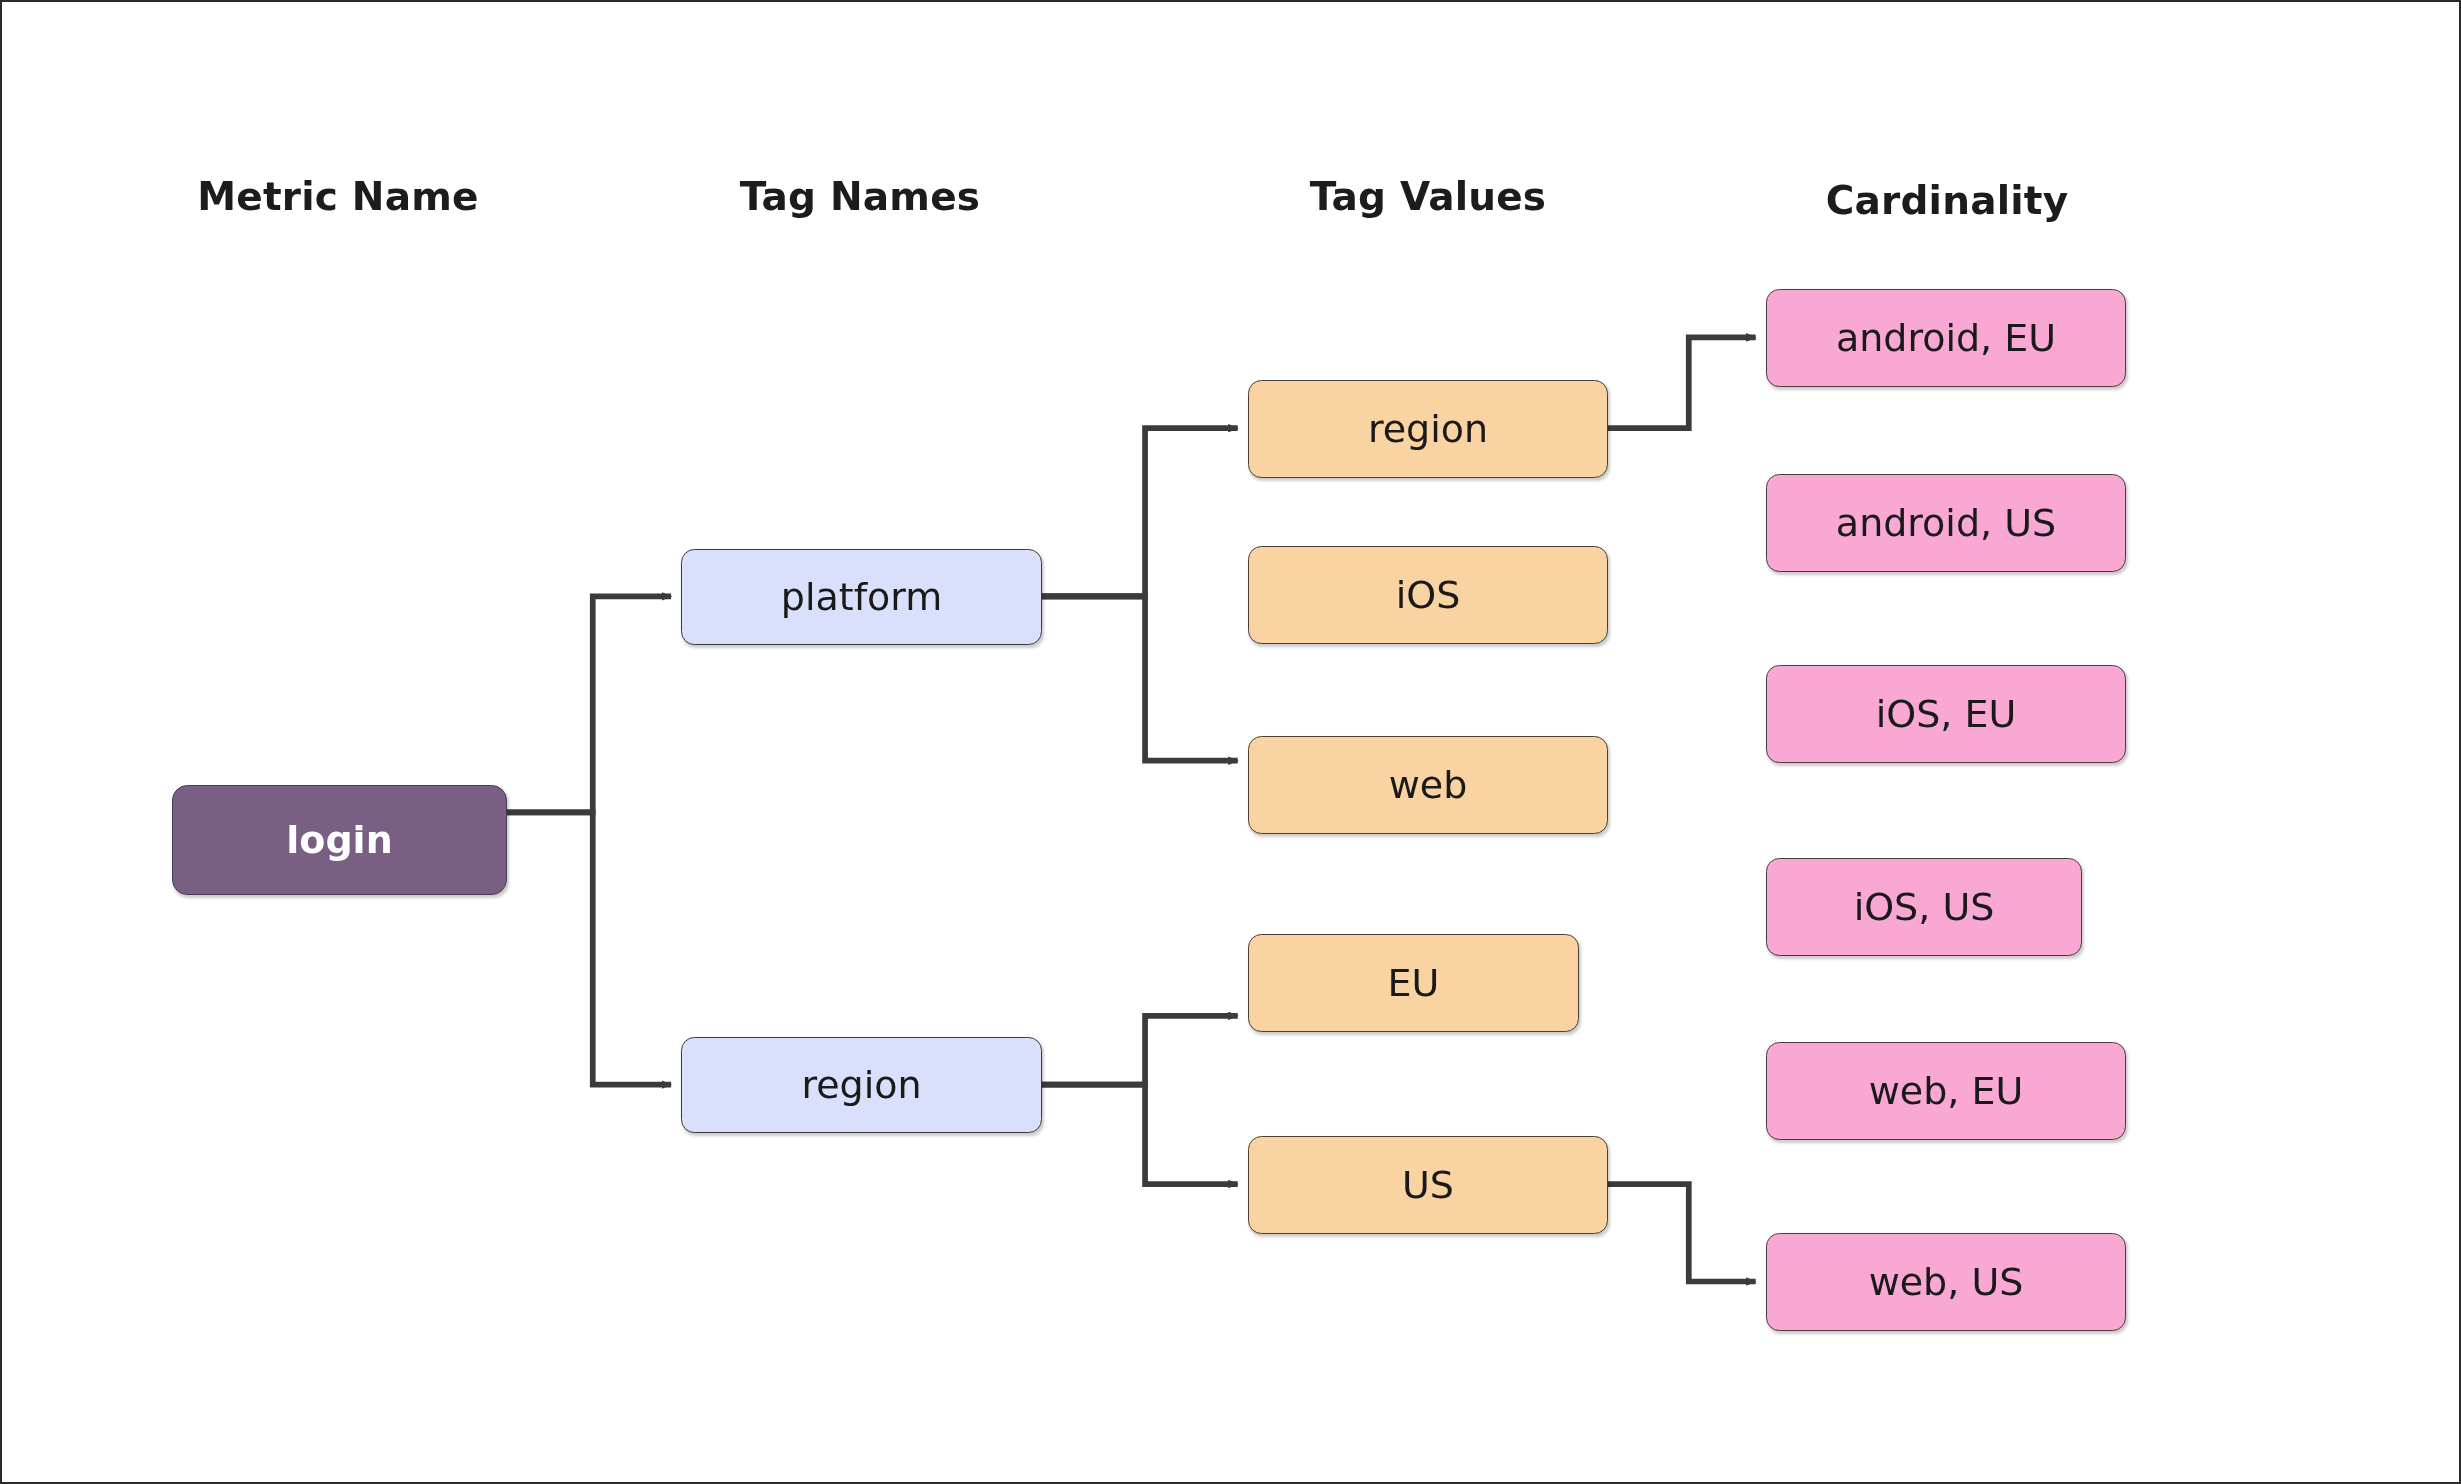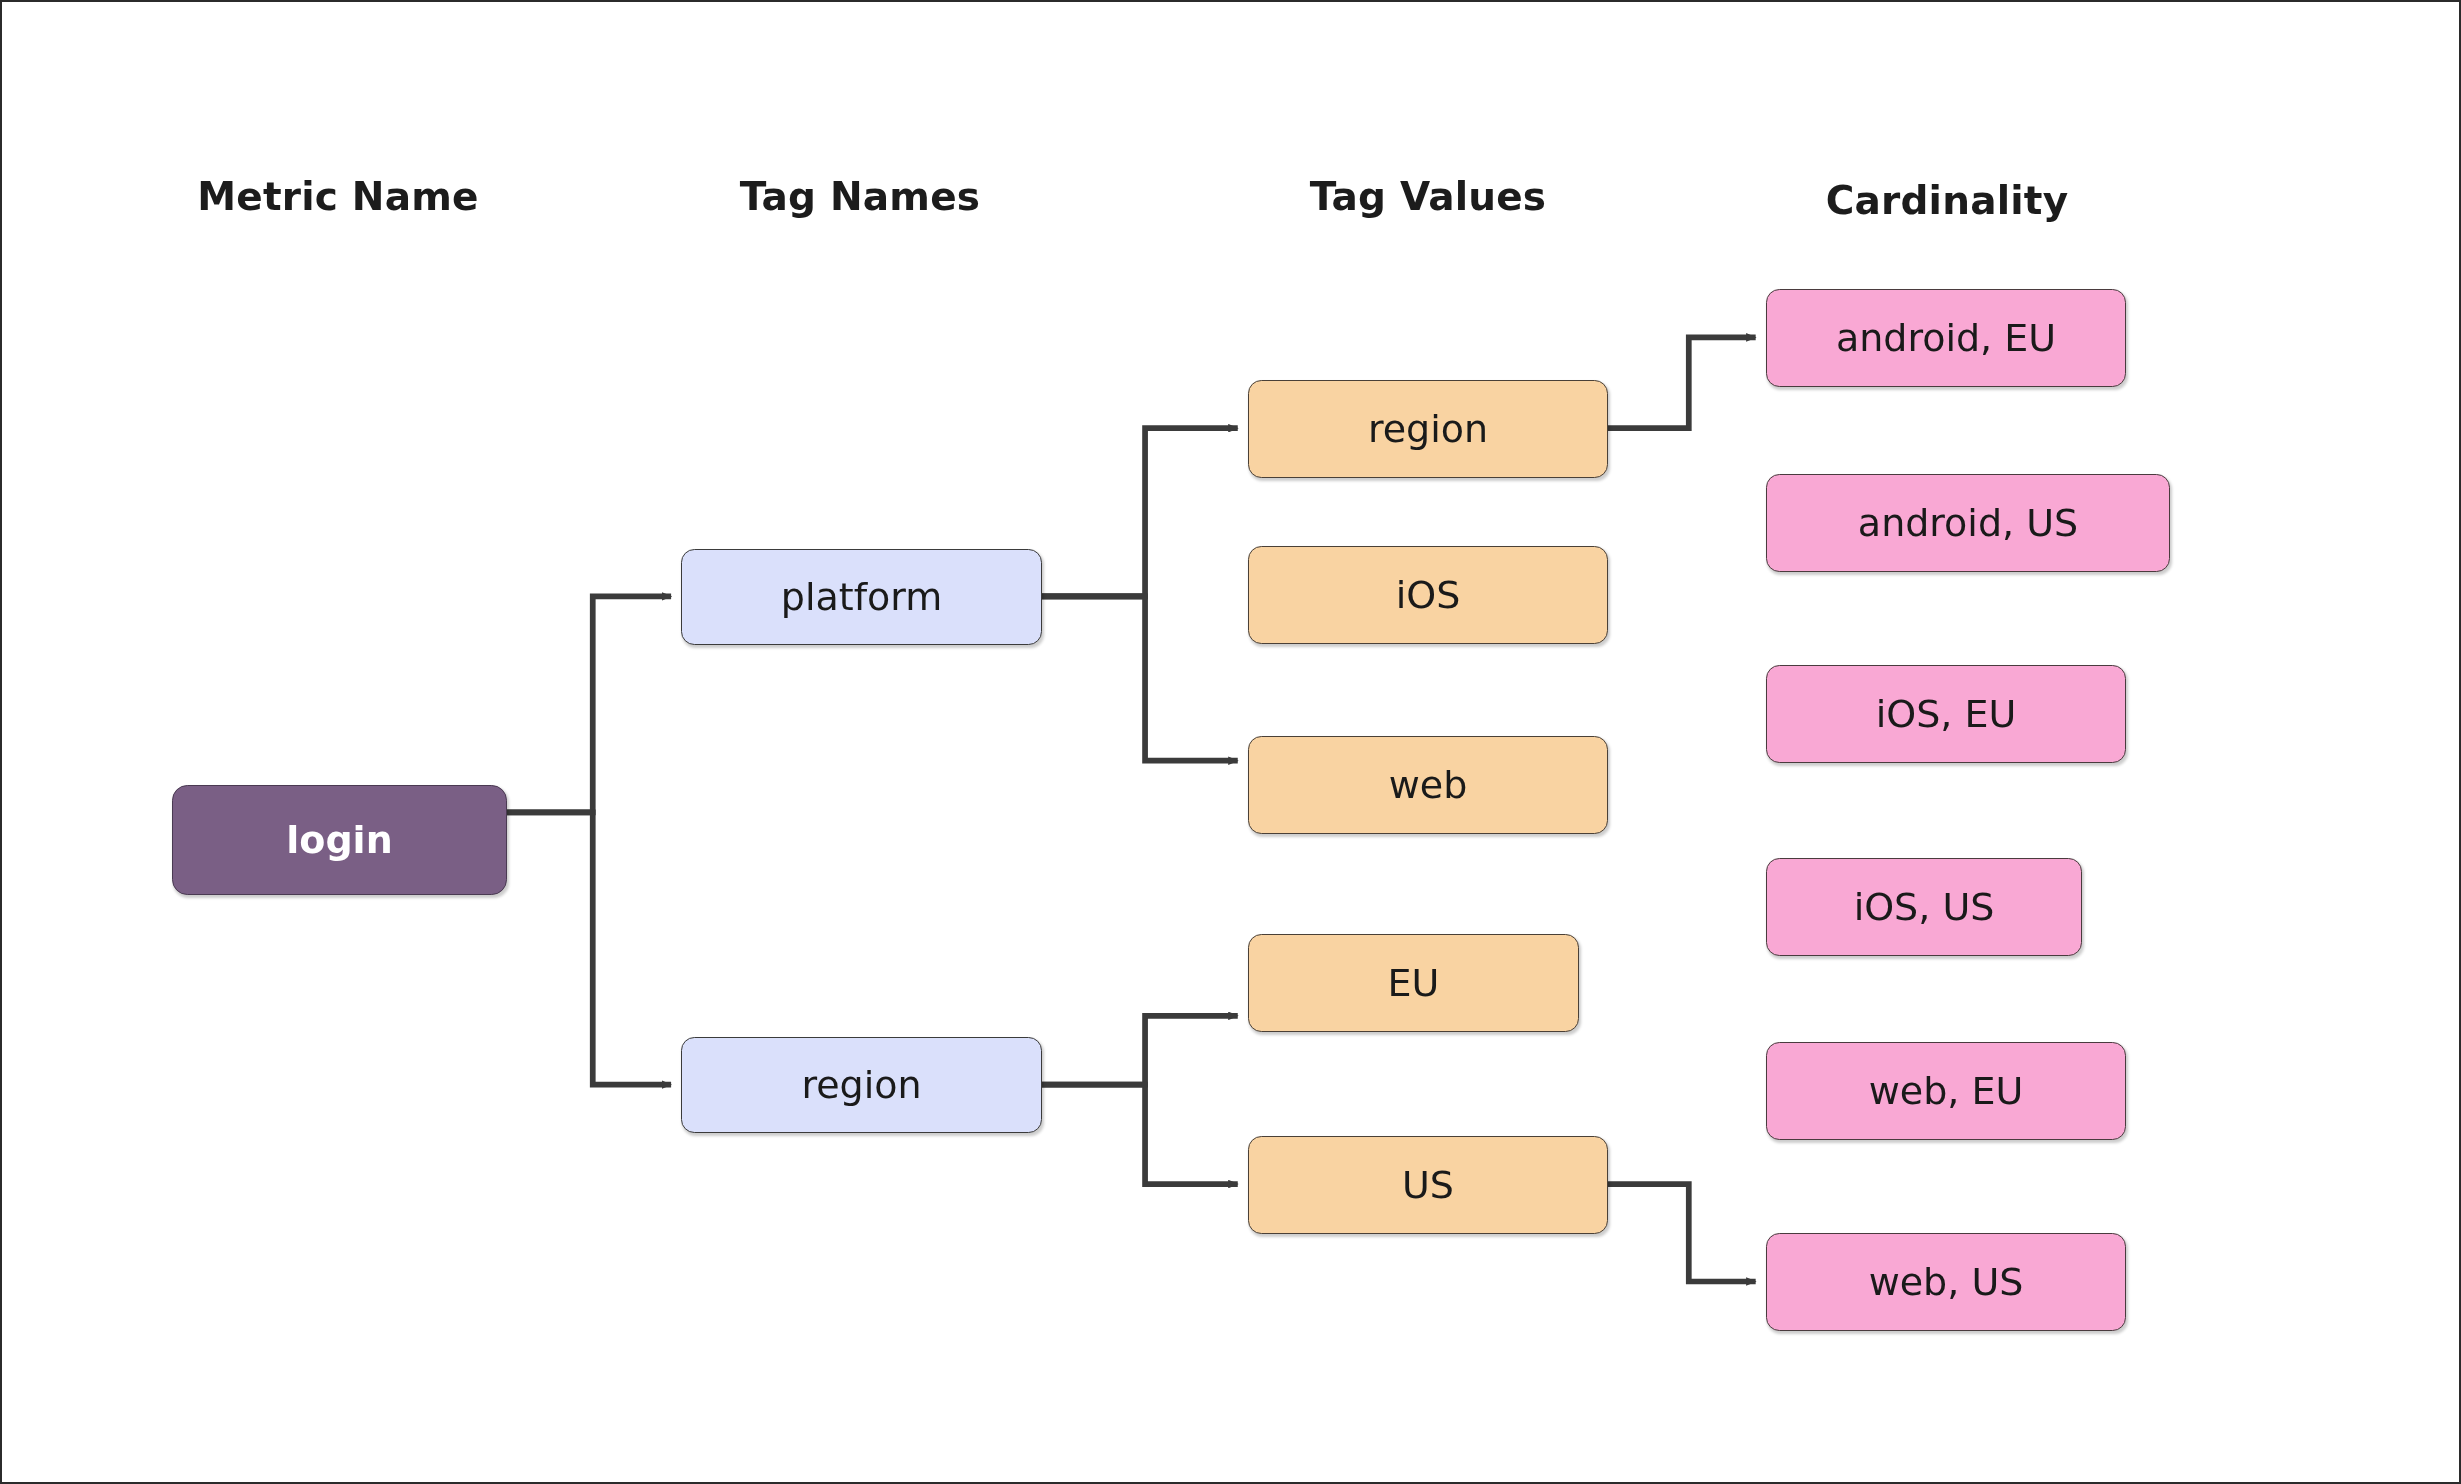--- a/index.html
+++ b/index.html
@@ -109,20 +109,20 @@
   <div class="node tagname" style="left:679px; top:547px; width:361px; height:96px;">platform</div>
   <div class="node tagname" style="left:679px; top:1035px; width:361px; height:96px;">region</div>
 
   <div class="node tagvalue" style="left:1246px; top:378px; width:360px; height:98px;">region</div>
   <div class="node tagvalue" style="left:1246px; top:544px; width:360px; height:98px;">iOS</div>
   <div class="node tagvalue" style="left:1246px; top:734px; width:360px; height:98px;">web</div>
   <div class="node tagvalue" style="left:1246px; top:932px; width:331px; height:98px;">EU</div>
   <div class="node tagvalue" style="left:1246px; top:1134px; width:360px; height:98px;">US</div>
 
   <div class="node cardinality" style="left:1764px; top:287px; width:360px; height:98px;">android, EU</div>
-  <div class="node cardinality" style="left:1764px; top:472px; width:404px; height:98px;">android, US</div>
+  <div class="node cardinality" style="left:1764px; top:472px; width:360px; height:98px;">android, US</div>
   <div class="node cardinality" style="left:1764px; top:663px; width:360px; height:98px;">iOS, EU</div>
   <div class="node cardinality" style="left:1764px; top:856px; width:316px; height:98px;">iOS, US</div>
   <div class="node cardinality" style="left:1764px; top:1040px; width:360px; height:98px;">web, EU</div>
   <div class="node cardinality" style="left:1764px; top:1231px; width:360px; height:98px;">web, US</div>
 
 </div>
 
 
 </body></html>

